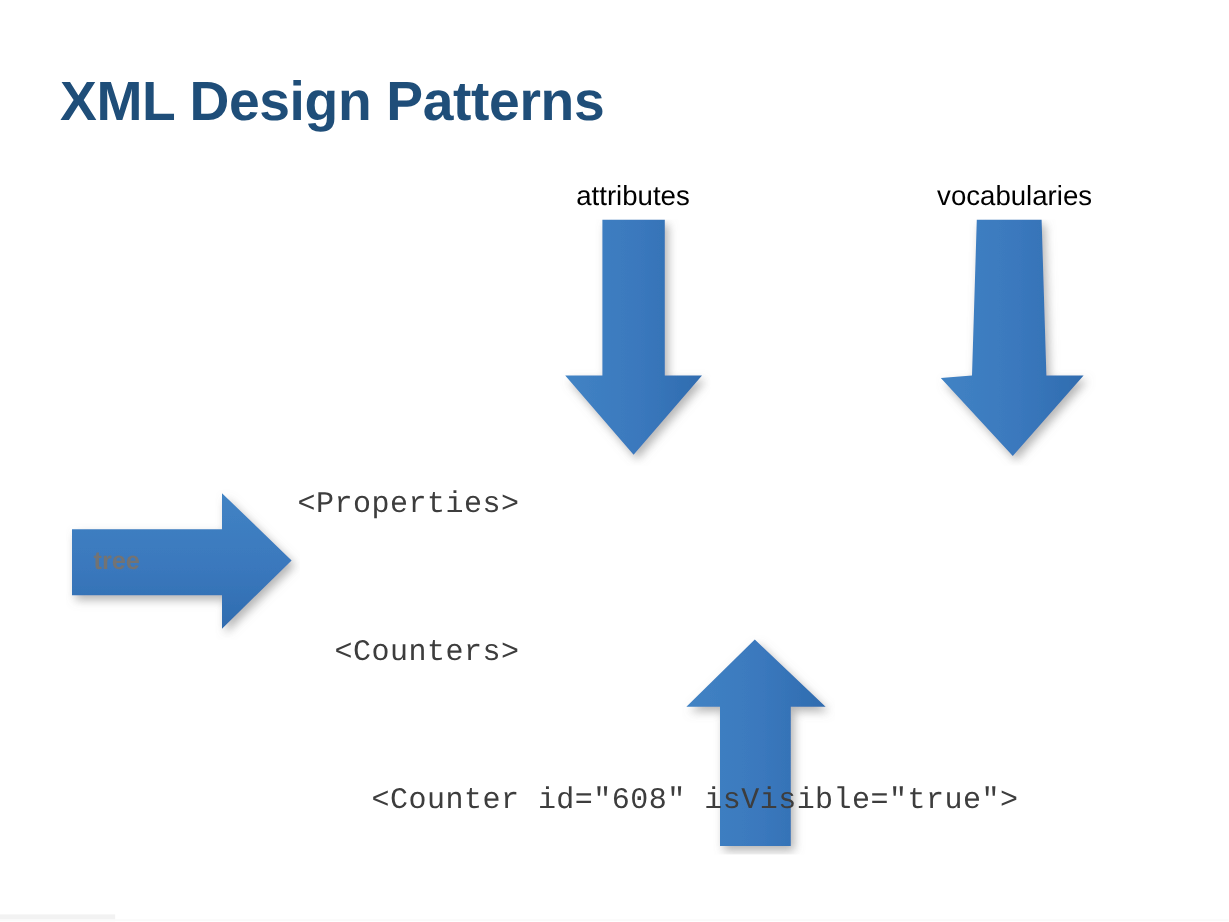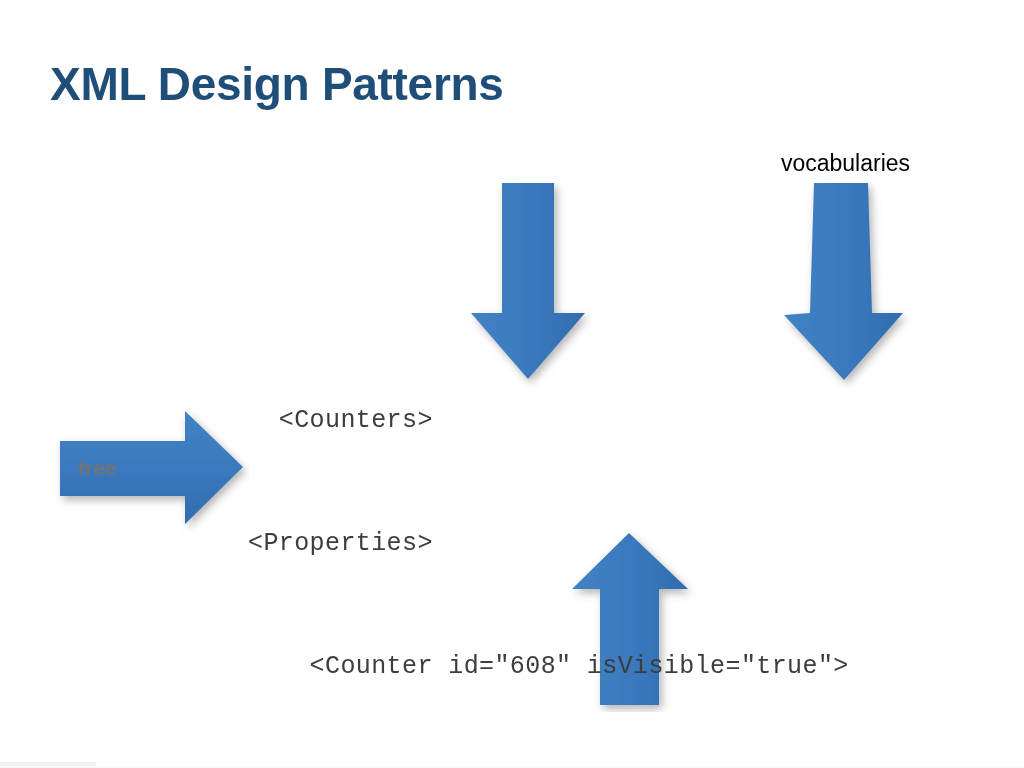--- a/index.html
+++ b/index.html
@@ -101,20 +101,21 @@
     background: #fafafa;
   }
 </style>
 </head>
 <body>
 
 <div id="slide">
 
   <div id="slide-title">XML Design Patterns</div>
 
+  <div class="callout-label" id="label-attributes">attributes</div>
 
   <svg class="arrow-shape" id="arrow-attributes" width="130" height="205" viewBox="0 0 130 205">
     <defs>
       <linearGradient id="gradAttr" x1="0" y1="0" x2="1" y2="0">
         <stop offset="0%" stop-color="#4183C4"></stop>
         <stop offset="55%" stop-color="#3A78BD"></stop>
         <stop offset="100%" stop-color="#2F6CAF"></stop>
       </linearGradient>
       <filter id="shAttr" x="-30%" y="-20%" width="170%" height="150%">
         <feDropShadow dx="3" dy="4" stdDeviation="4" flood-color="#777777" flood-opacity="0.55"></feDropShadow>
@@ -164,22 +165,22 @@
       <filter id="shTree" x="-20%" y="-30%" width="150%" height="170%">
         <feDropShadow dx="3" dy="4" stdDeviation="4" flood-color="#777777" flood-opacity="0.55"></feDropShadow>
       </filter>
     </defs>
     <polygon points="5,33 130,33 130,3 188,59 130,116 130,88 5,88" fill="url(#gradTree)" filter="url(#shTree)"></polygon>
   </svg>
 
   <div id="tree-arrow-text">tree</div>
 
   <div id="xml-code">
+    <span class="code-line">&lt;Properties&gt;</span>
     <span class="code-line">  &lt;Counters&gt;</span>
-    <span class="code-line">&lt;Properties&gt;</span>
     <span class="code-line">    &lt;Counter id="608" isVisible="true"&gt;</span>
     
     
     
     
     
   </div>
 
   <div id="bottom-edge"></div>
   <div id="bottom-hairline"></div>

